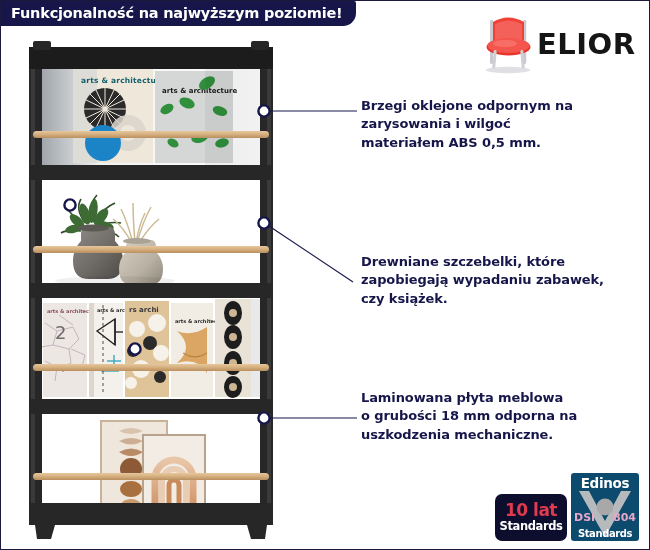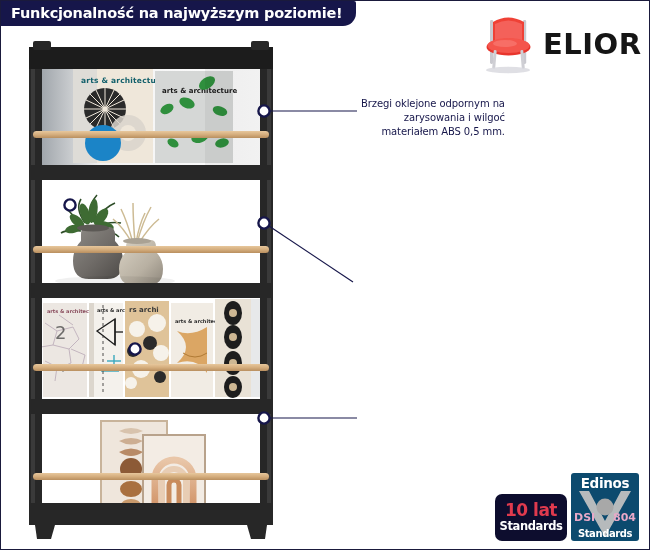--- a/index.html
+++ b/index.html
@@ -32,21 +32,21 @@
     border-bottom-right-radius: 13px;
     border-top-right-radius: 2px;
     z-index: 40;
   }
 
   
   .logo {
     position: absolute;
     left: 480px; top: 12px;
     width: 160px; height: 62px;
-    display: flex; align-items: center; gap: 6px;
+    display: flex; align-items: center; 
     z-index: 30;
   }
   .logo-chair { width: 56px; height: 60px; flex: 0 0 56px; }
   .logo-word {
     font-size: 29px; font-weight: bold; color: #151515;
     letter-spacing: 0.5px; line-height: 1;
     font-family: "DejaVu Sans", "Liberation Sans", sans-serif;
   }
 
   
@@ -61,26 +61,25 @@
   
   .callout-layer {
     position: absolute; left: 0; top: 0;
     width: 650px; height: 550px;
     pointer-events: none;
     z-index: 25;
   }
   .callout-text {
     position: absolute;
     color: #16164a;
-    font-size: 10px;
-    font-weight: normal;
+    font-size: 13px;
+    font-weight: bold;
     line-height: 1.42;
     letter-spacing: -0.1px;
     white-space: pre-line;
-    text-align: right;
   }
   #co1 { left: 360px; top: 96px; }
   #co2 { left: 360px; top: 252px; }
   #co3 { left: 360px; top: 388px; }
 
   
   .badges {
     position: absolute;
     right: 10px; bottom: 8px;
     display: flex; align-items: flex-end; gap: 4px;
@@ -401,21 +400,27 @@
     <circle cx="263" cy="222" r="5.6" fill="#ffffff" stroke="#16164a" stroke-width="2.4"></circle>
     <circle cx="69" cy="204" r="5.6" fill="#ffffff" stroke="#16164a" stroke-width="2.4"></circle>
     <circle cx="263" cy="417" r="5.6" fill="#ffffff" stroke="#16164a" stroke-width="2.4"></circle>
     <circle cx="134" cy="348" r="5.6" fill="#ffffff" stroke="#16164a" stroke-width="2.4"></circle>
   </svg>
 
   <div class="callout-text" id="co1">Brzegi oklejone odpornym na
 zarysowania i wilgoć
 materiałem ABS 0,5 mm.</div>
 
-
+  <div class="callout-text" id="co2">Drewniane szczebelki, które
+zapobiegają wypadaniu zabawek,
+czy książek.</div>
+
+  <div class="callout-text" id="co3">Laminowana płyta meblowa
+o grubości 18 mm odporna na
+uszkodzenia mechaniczne.</div>
 
   <div class="badges">
 
     <div class="badge-warranty">
       <span class="yrs">10 lat</span>
       <span class="sub">Standards</span>
     </div>
 
     <div class="badge-edinos">
       <svg width="68" height="54" viewBox="0 0 68 54" aria-hidden="true">

